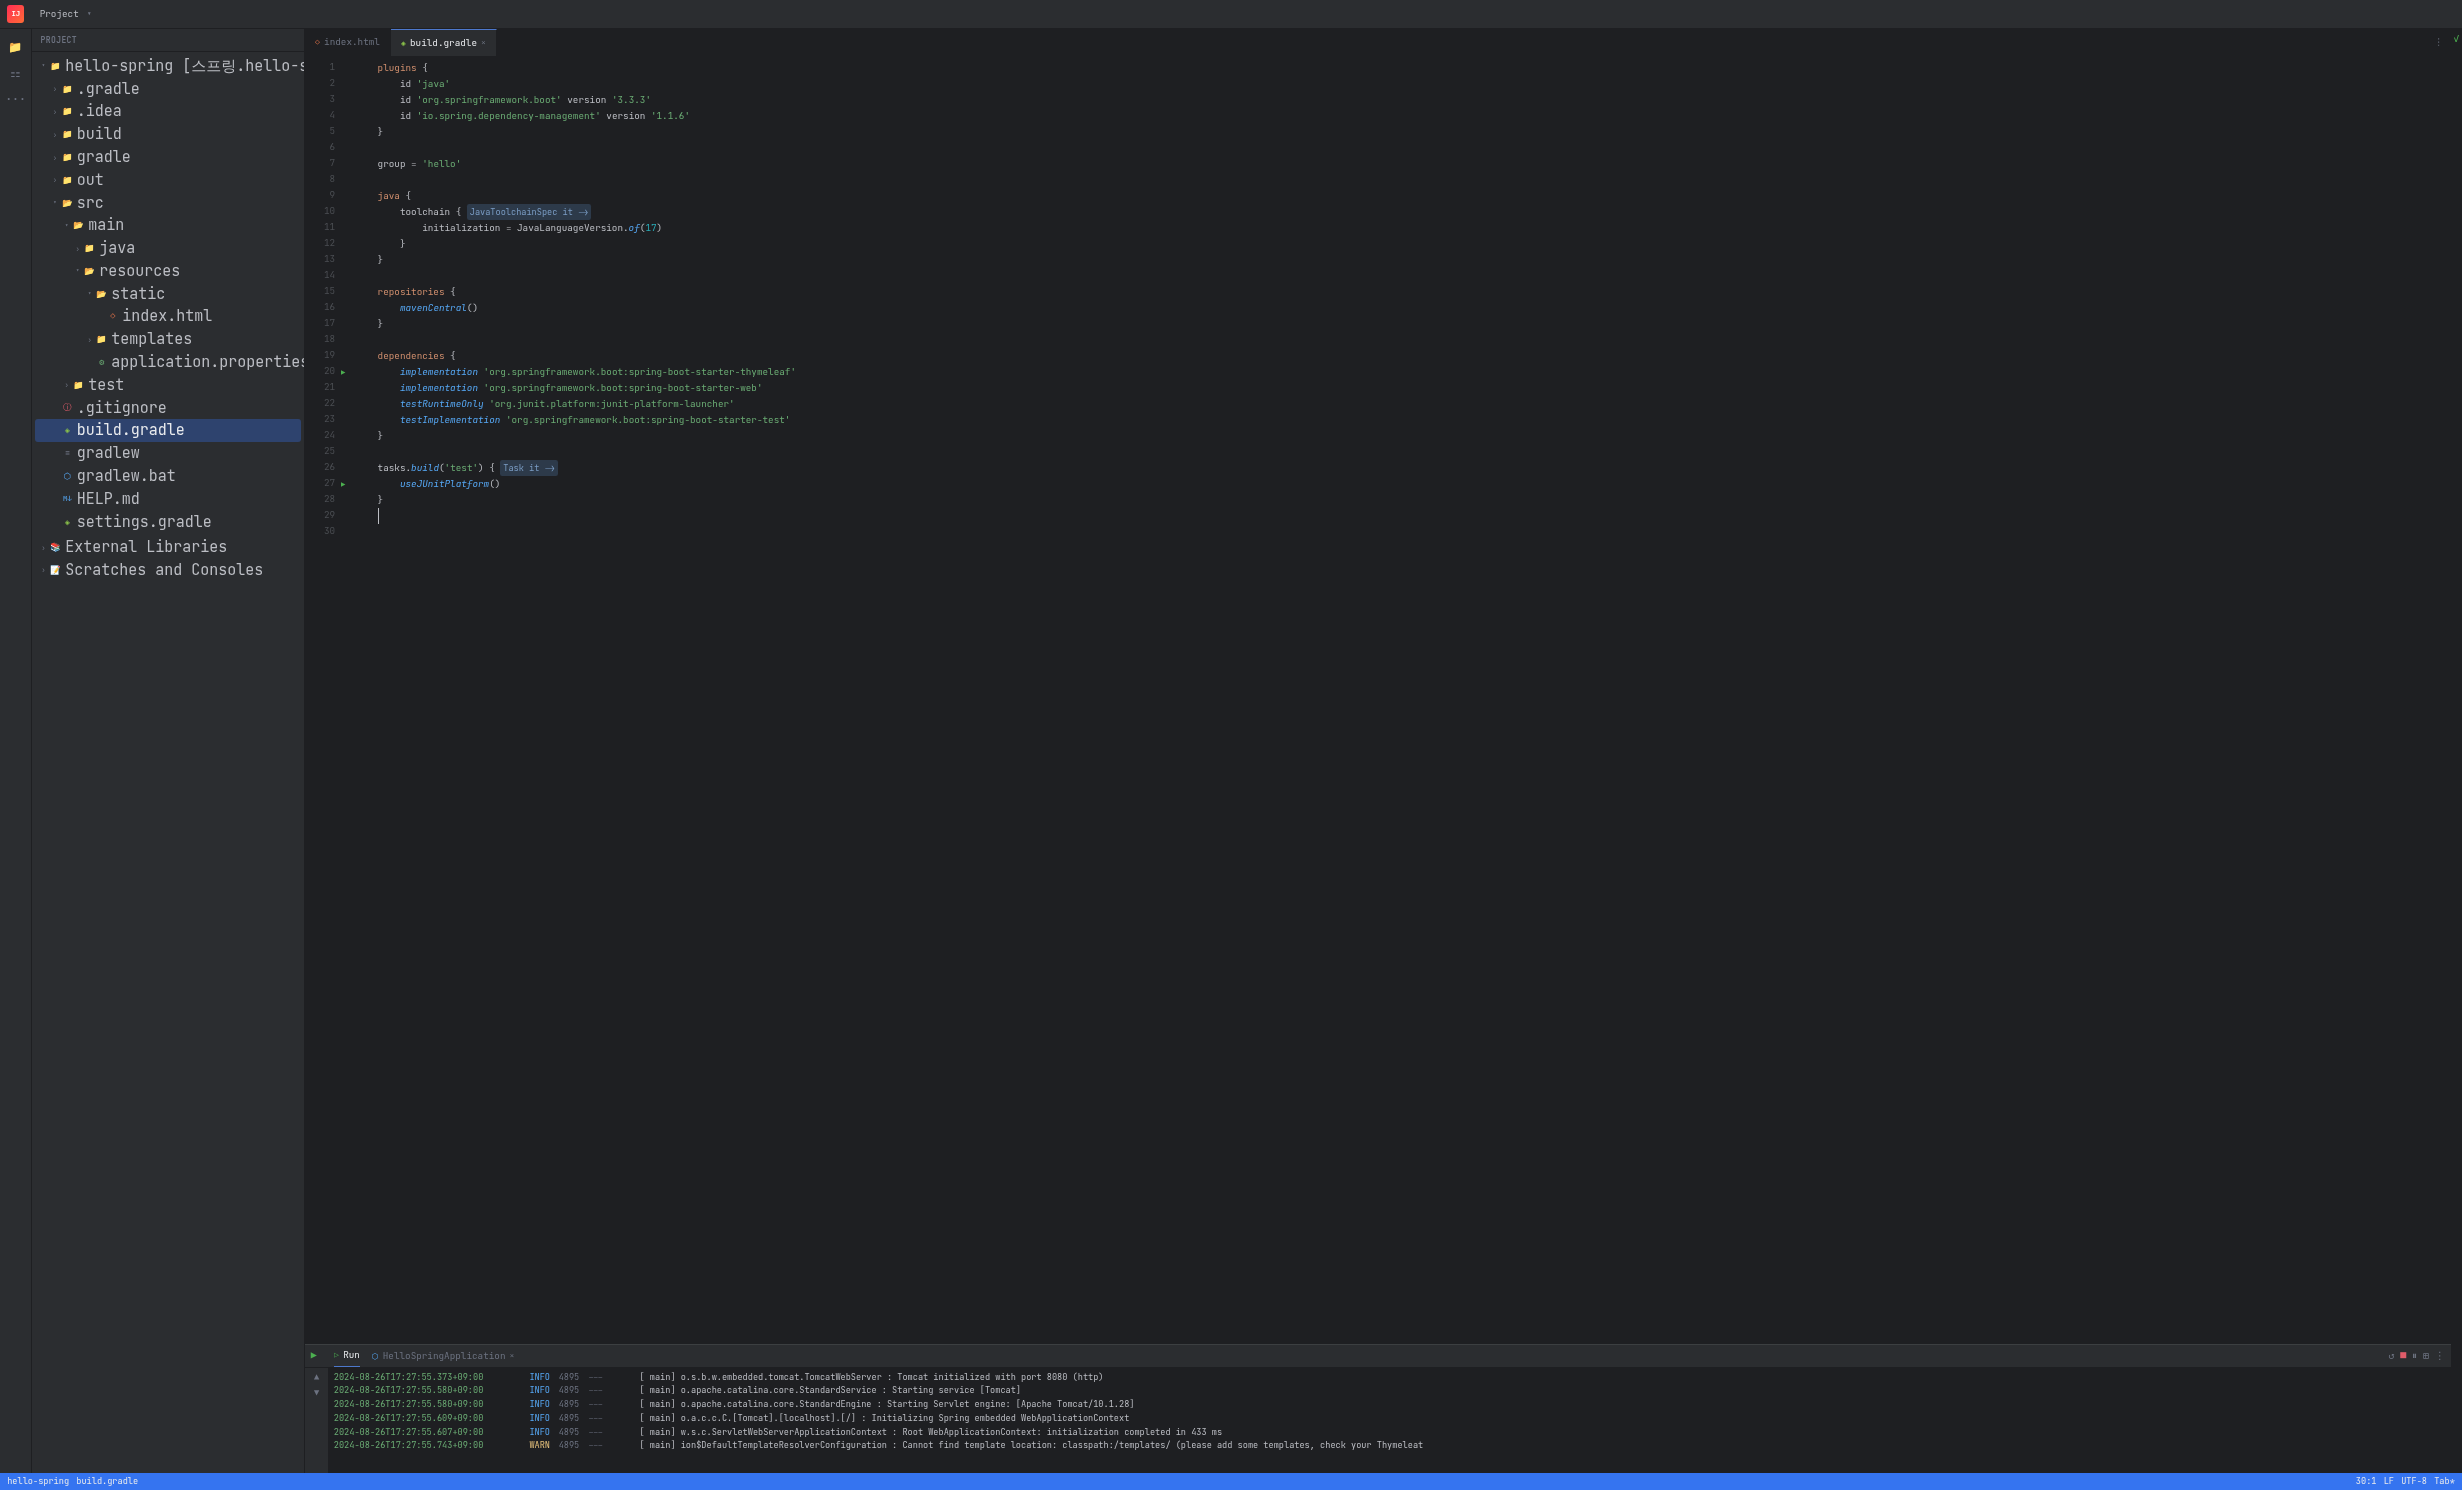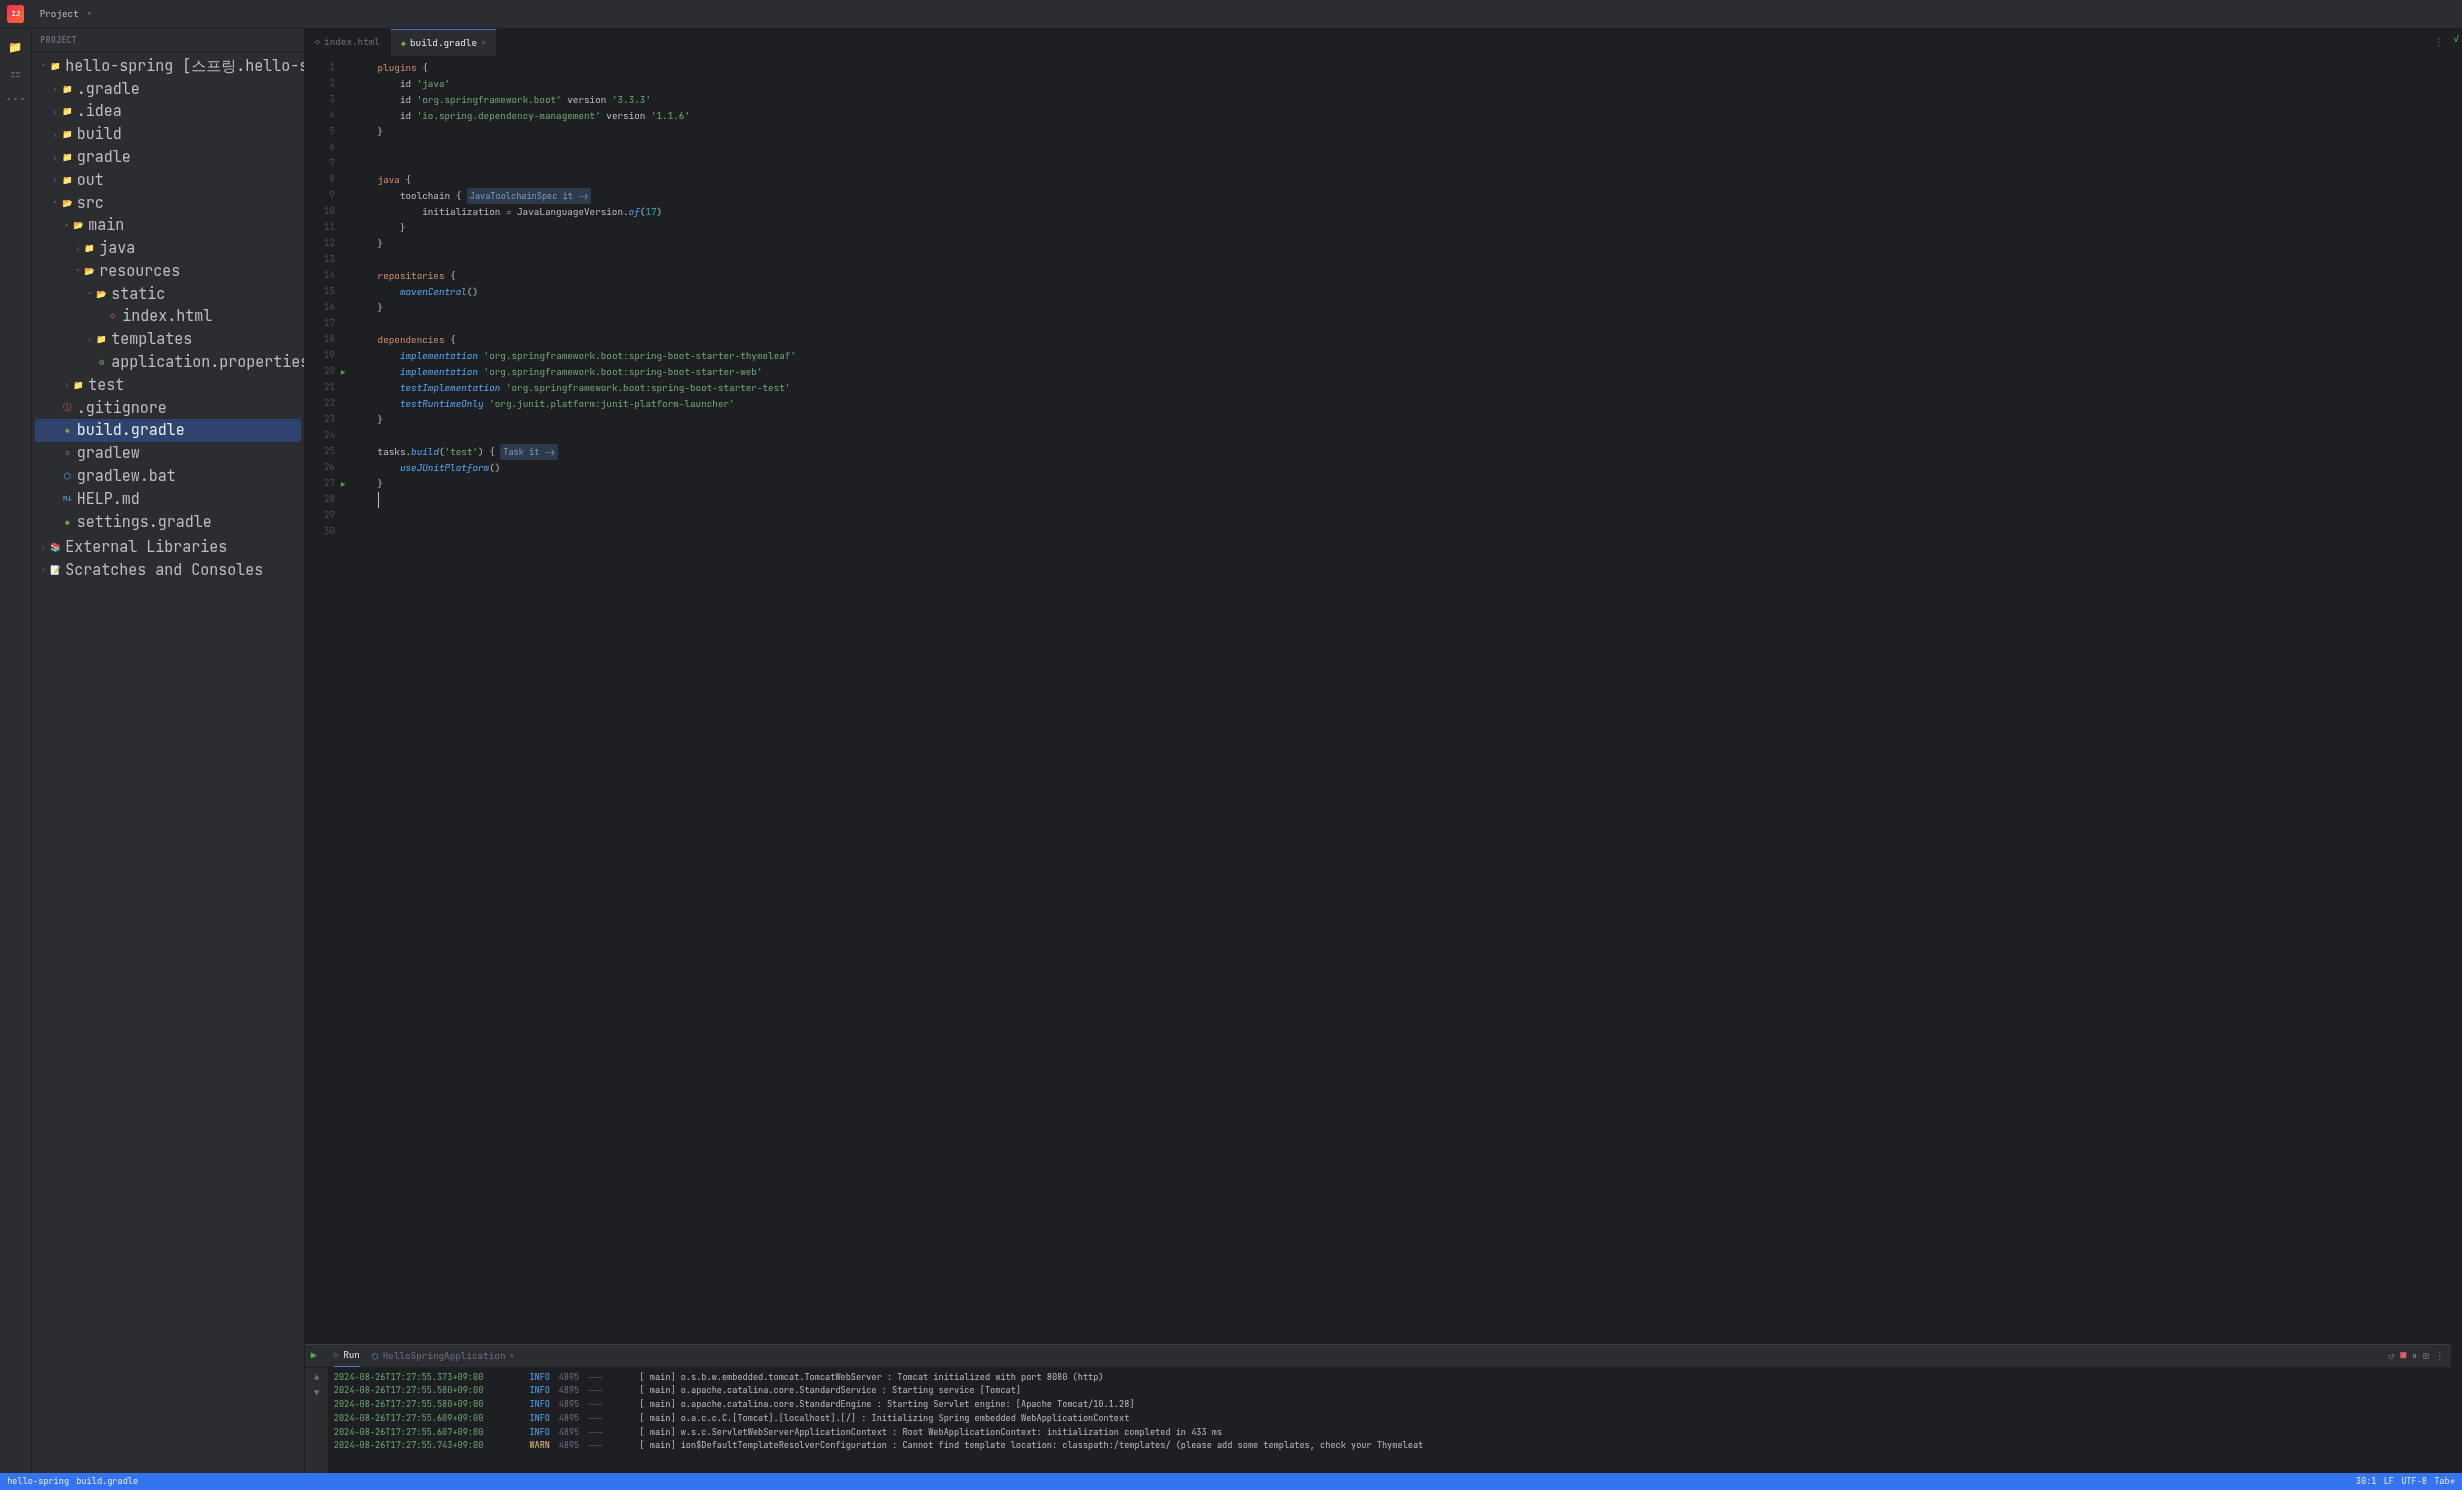--- a/index.html
+++ b/index.html
@@ -535,20 +535,21 @@
           <div class="code-line"><span class="plain">    id </span><span class="str">'java'</span></div>
 
           <div class="code-line"><span class="plain">    id </span><span class="str">'org.springframework.boot'</span><span class="plain"> version </span><span class="str">'3.3.3'</span></div>
 
           <div class="code-line"><span class="plain">    id </span><span class="str">'io.spring.dependency-management'</span><span class="plain"> version </span><span class="str">'1.1.6'</span></div>
 
           <div class="code-line"><span class="plain">}</span></div>
 
           <div class="code-line"></div>
 
+          <div class="code-line"><span class="plain">group = </span><span class="str">'hello'</span></div>
 
 
           <div class="code-line"></div>
 
           <div class="code-line"><span class="kw">java</span><span class="plain"> {</span></div>
 
           <div class="code-line"><span class="plain">    toolchain { </span><span class="hint">JavaToolchainSpec it -&gt;</span><span class="plain"></span></div>
 
           <div class="code-line"><span class="plain">        initialization = JavaLanguageVersion.</span><span class="func">of</span><span class="plain">(</span><span class="num">17</span><span class="plain">)</span></div>
 
@@ -565,23 +566,23 @@
           <div class="code-line"><span class="plain">}</span></div>
 
           <div class="code-line"></div>
 
           <div class="code-line"><span class="kw">dependencies</span><span class="plain"> {</span></div>
 
           <div class="code-line"><span class="plain">    </span><span class="func">implementation</span><span class="plain"> </span><span class="str">'org.springframework.boot:spring-boot-starter-thymeleaf'</span></div>
 
           <div class="code-line"><span class="plain">    </span><span class="func">implementation</span><span class="plain"> </span><span class="str">'org.springframework.boot:spring-boot-starter-web'</span></div>
 
+          <div class="code-line"><span class="plain">    </span><span class="func">testRuntimeOnly</span><span class="plain"> </span><span class="str">'org.junit.platform:junit-platform-launcher'</span></div>
+
           <div class="code-line"><span class="plain">    </span><span class="func">testImplementation</span><span class="plain"> </span><span class="str">'org.springframework.boot:spring-boot-starter-test'</span></div>
-
-          <div class="code-line"><span class="plain">    </span><span class="func">testRuntimeOnly</span><span class="plain"> </span><span class="str">'org.junit.platform:junit-platform-launcher'</span></div>
 
           <div class="code-line"><span class="plain">}</span></div>
 
           <div class="code-line"></div>
 
           <div class="code-line"><span class="plain">tasks.</span><span class="func">build</span><span class="plain">(</span><span class="str">'test'</span><span class="plain">) { </span><span class="hint">Task it -&gt;</span></div>
 
           <div class="code-line"><span class="plain">    </span><span class="func">useJUnitPlatform</span><span class="plain">()</span></div>
 
           <div class="code-line"><span class="plain">}</span></div>

